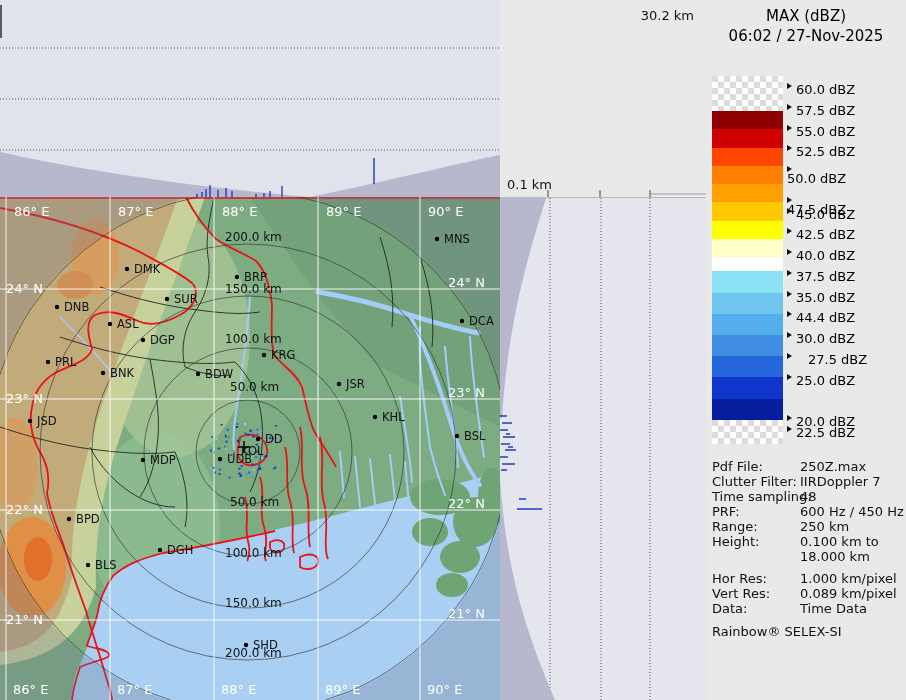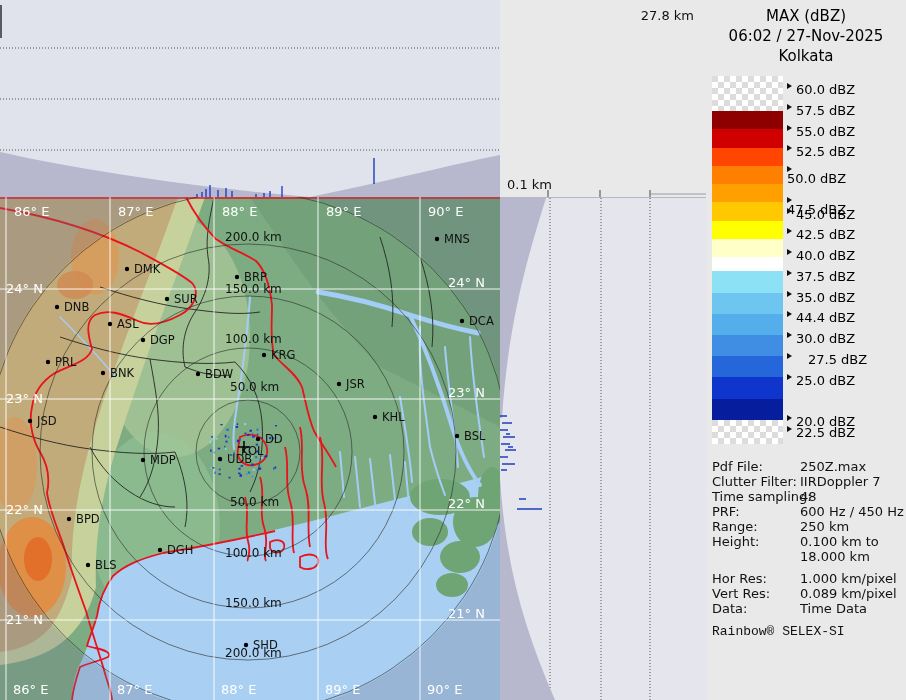--- a/index.html
+++ b/index.html
@@ -49,21 +49,21 @@
   .tick-arrow{
     width:0;height:0;border-left:5px solid #111;
     border-top:3px solid transparent;border-bottom:3px solid transparent;
     margin-right:4px;
   }
   #metadata{position:absolute;left:6px;top:459px;width:192px;}
   .meta-row{position:relative;height:15px;line-height:15px;font-size:13px;white-space:nowrap;}
   .meta-row.gap{margin-top:7px;}
   .meta-label{position:absolute;left:0;}
   .meta-value{position:absolute;left:88px;}
-  #legend-footer{position:absolute;left:6px;top:624px;font-size:13px;font-family:Liberation Mono, monospace;}
+  #legend-footer{position:absolute;left:6px;top:624px;font-size:13px;}
   svg text{font-family:"DejaVu Sans","Liberation Sans",sans-serif;}
 </style>
 </head>
 <body>
 
 <div id="top-panel">
   <svg id="top-svg" width="500" height="197">
       <line x1="0" y1="48" x2="500" y2="48" stroke="#555" stroke-width="1" stroke-dasharray="1 2"></line>
       <line x1="0" y1="99" x2="500" y2="99" stroke="#555" stroke-width="1" stroke-dasharray="1 2"></line>
       <line x1="0" y1="150" x2="500" y2="150" stroke="#555" stroke-width="1" stroke-dasharray="1 2"></line>
@@ -370,35 +370,34 @@
       <line x1="2" y1="266" x2="15" y2="266" stroke="#1133bb" stroke-width="1.4"></line>
       <line x1="8" y1="249" x2="13" y2="249" stroke="#1133bb" stroke-width="1.4"></line>
       <line x1="6" y1="236" x2="10" y2="236" stroke="#1133bb" stroke-width="1.4"></line>
       <line x1="1" y1="272" x2="7" y2="272" stroke="#1133bb" stroke-width="1.4"></line>
       <line x1="19" y1="301" x2="26" y2="301" stroke="#1133bb" stroke-width="1.4"></line>
       <line x1="17" y1="311" x2="42" y2="311" stroke="#1133bb" stroke-width="1.4"></line>
     </svg>
 </div>
 
 <div id="gap-area">
-  <div class="axis-label" id="axis-top-label">27.8 km</div>
+  <div class="axis-label" id="axis-top-label">30.2 km</div>
   <div class="axis-label" id="axis-bottom-label">0.1 km</div>
   <svg id="gap-ticks" width="206" height="12" style="position:absolute;left:0;top:185px;">
     <line x1="48" y1="5" x2="48" y2="12" stroke="#444" stroke-width="1"></line>
     <line x1="100" y1="5" x2="100" y2="12" stroke="#444" stroke-width="1"></line>
     <line x1="150" y1="5" x2="150" y2="12" stroke="#444" stroke-width="1"></line>
     <line x1="150" y1="9" x2="206" y2="9" stroke="#9a9aa6" stroke-width="1"></line>
   </svg>
 </div>
 
 <div id="legend">
   <div id="legend-titles">
     <div class="legend-title">MAX (dBZ)</div>
     <div class="legend-title">06:02 / 27-Nov-2025</div>
-    <div class="legend-title">Kolkata</div>
   </div>
   <div id="colorbar">
       <div class="band checker" style="height: 35px;"></div>
       <div class="band" style="height: 18.3px; background: rgb(142, 0, 0);"></div>
       <div class="band" style="height: 18.3px; background: rgb(208, 0, 0);"></div>
       <div class="band" style="height: 18.3px; background: rgb(255, 69, 0);"></div>
       <div class="band" style="height: 18.3px; background: rgb(255, 127, 0);"></div>
       <div class="band" style="height: 18.3px; background: rgb(255, 160, 0);"></div>
       <div class="band" style="height: 18.3px; background: rgb(255, 200, 0);"></div>
       <div class="band" style="height: 18.3px; background: rgb(255, 255, 0);"></div>

